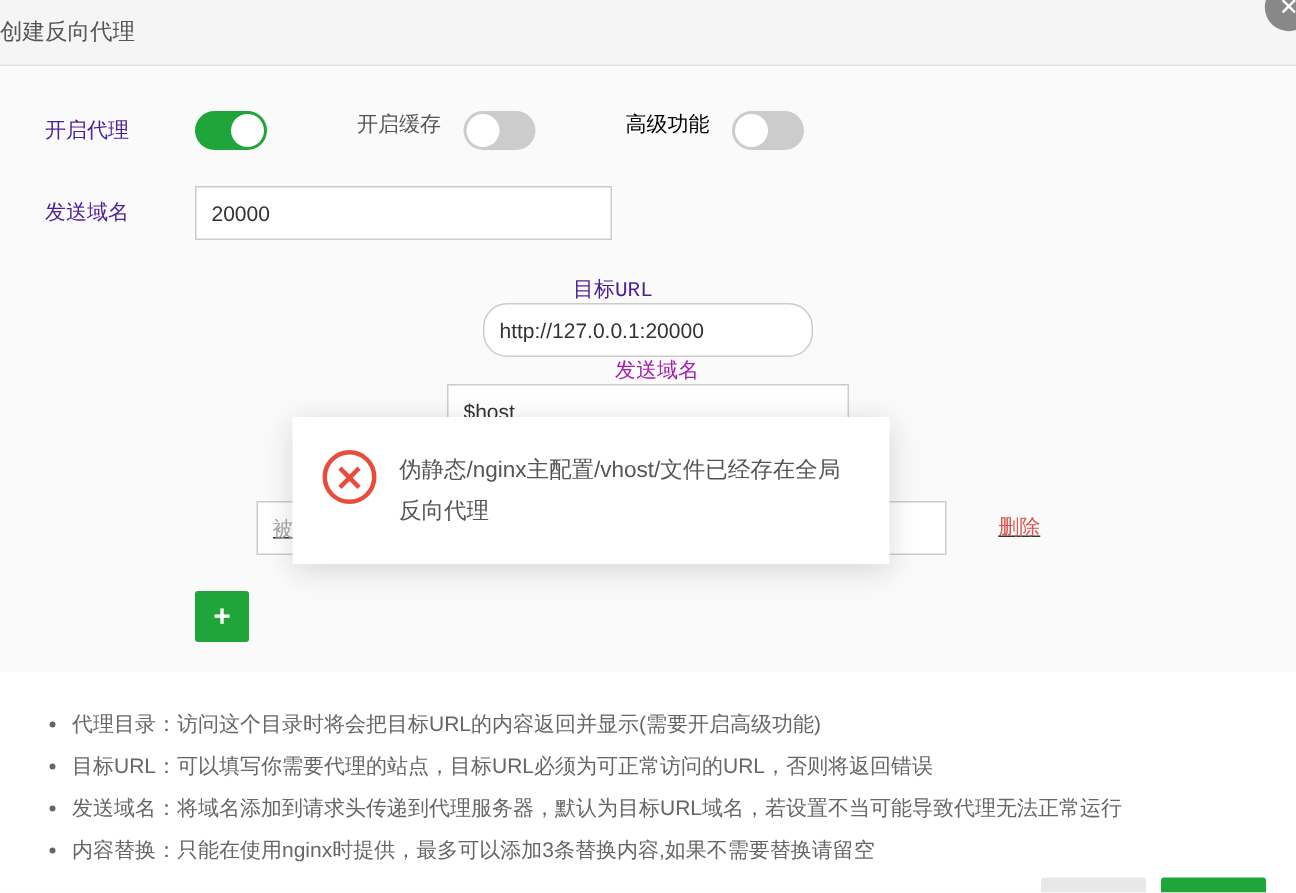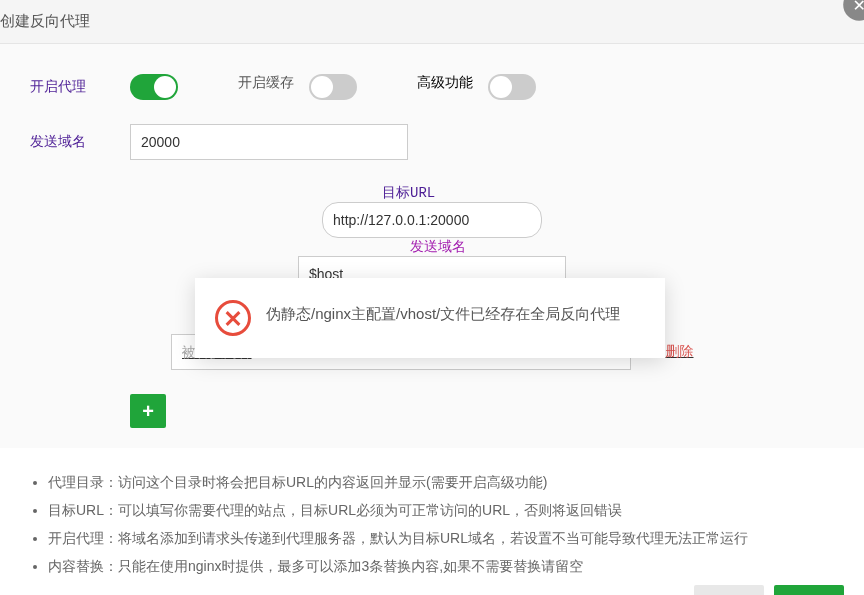--- a/index.html
+++ b/index.html
@@ -139,21 +139,21 @@
     .help-list li {
       color: #666;
       line-height: 2;
       font-size: 14px;
     }
     .help-key { color: #666; }
     .modal-popup {
       position: absolute;
       left: 195px;
       top: 278px;
-      width: 470px;
+      width: 398px;
       background: #fff;
       box-shadow: 0 4px 20px rgba(0,0,0,0.15);
       padding: 22px 25px 22px 20px;
       display: flex;
       gap: 15px;
       z-index: 100;
     }
     .error-icon {
       width: 36px;
       height: 36px;
@@ -250,21 +250,21 @@
   <div class="add-btn">
     <span>+</span>
   </div>
 
 </div>
 
 <div class="help-area">
   <ul class="help-list">
     <li><span class="help-key">代理目录：</span><span>访问这个目录时将会把目标URL的内容返回并显示(需要开启高级功能)</span></li>
     <li><span class="help-key">目标URL：</span><span>可以填写你需要代理的站点，目标URL必须为可正常访问的URL，否则将返回错误</span></li>
-    <li><span class="help-key">开启代理：</span><span>将域名添加到请求头传递到代理服务器，默认为目标URL域名，若设置不当可能导致代理无法正常运行</span></li>
+    <li><span class="help-key">发送域名：</span><span>将域名添加到请求头传递到代理服务器，默认为目标URL域名，若设置不当可能导致代理无法正常运行</span></li>
     <li><span class="help-key">内容替换：</span><span>只能在使用nginx时提供，最多可以添加3条替换内容,如果不需要替换请留空</span></li>
   </ul>
 </div>
 
 <div class="modal-popup">
   <div class="error-icon"></div>
   <div class="popup-text">伪静态/nginx主配置/vhost/文件已经存在全局反向代理</div>
 </div>
 
 <div class="footer-btns">

